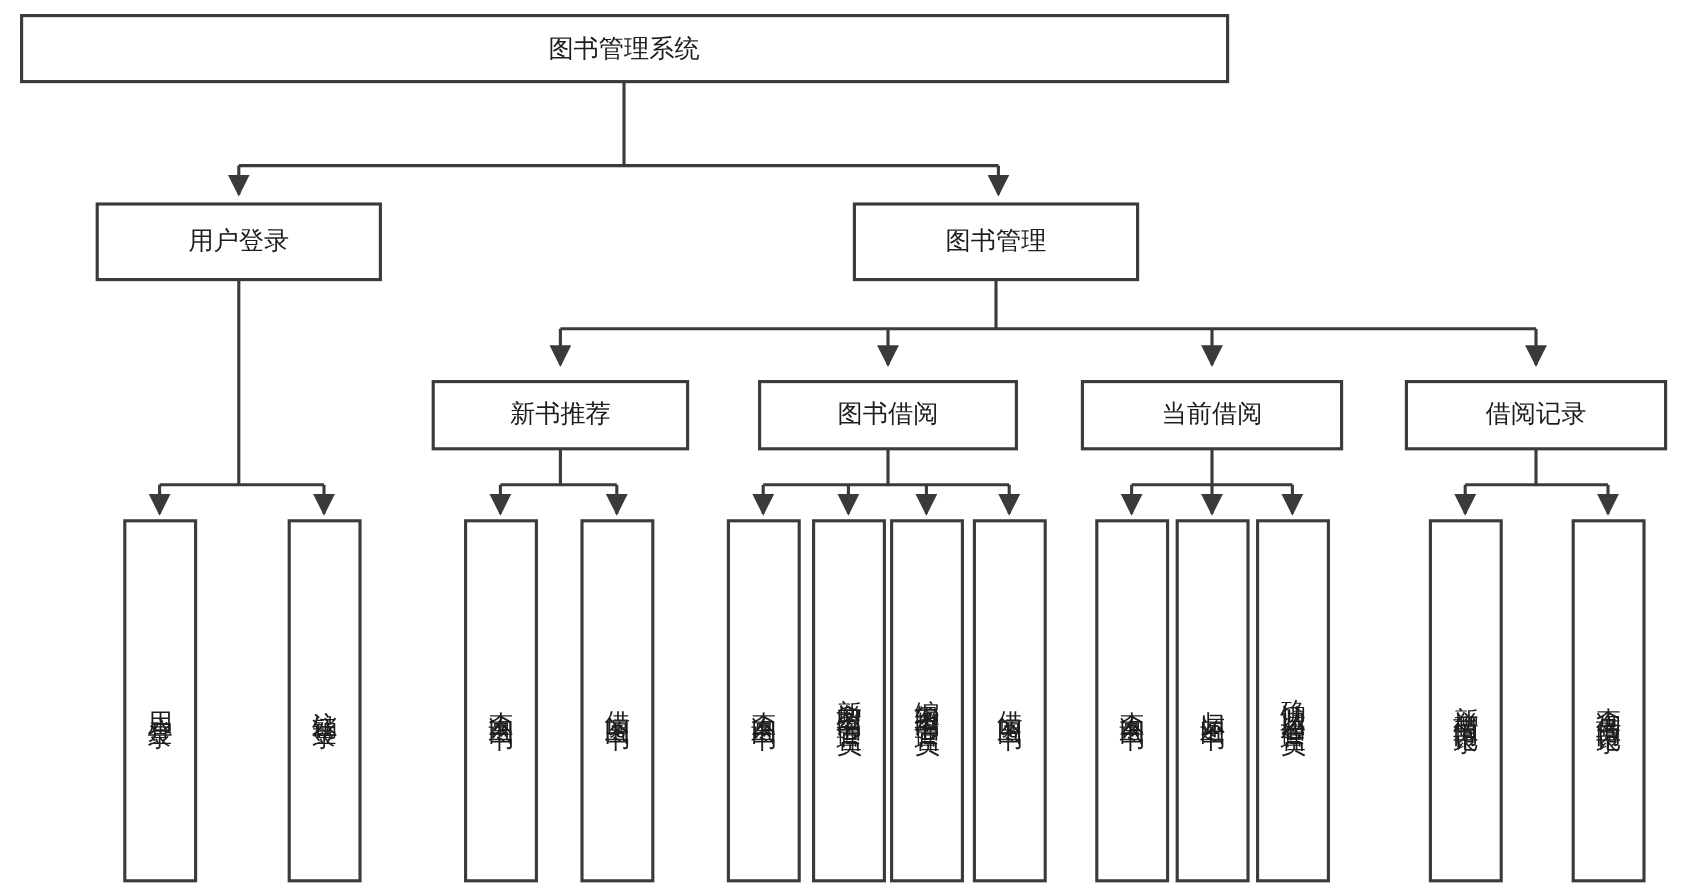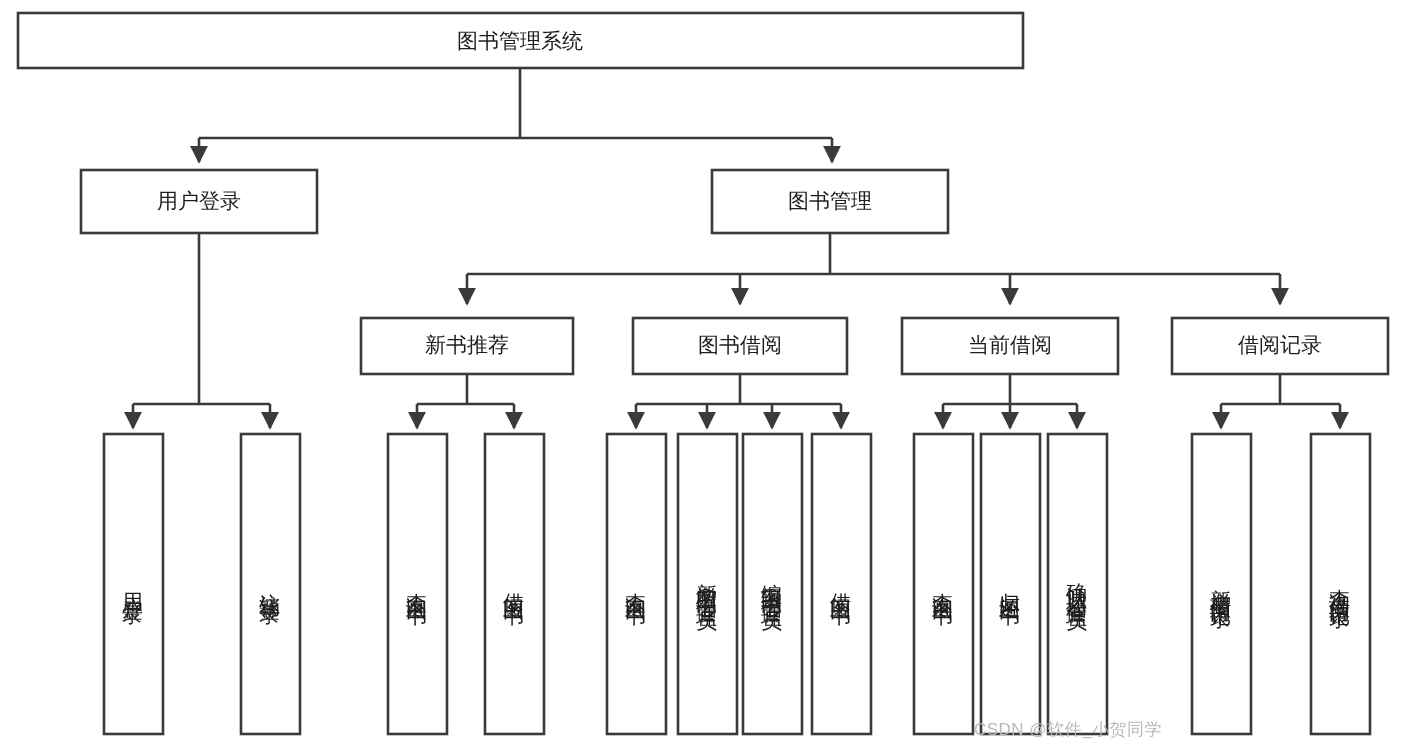--- a/index.html
+++ b/index.html
@@ -230,14 +230,13 @@
       <text class="node-label-v" x="1221" y="584" text-anchor="middle">新增借阅记录</text>
     </g>
 
     <g>
       <rect class="node-rect" x="1311" y="434" width="59" height="300"></rect>
       <text class="node-label-v" x="1340" y="584" text-anchor="middle">查询借阅记录</text>
     </g>
 
   </svg>
 
-  <div class="watermark">CSDN @软件_小贺同学</div>
 </div>
 
 </body></html>

